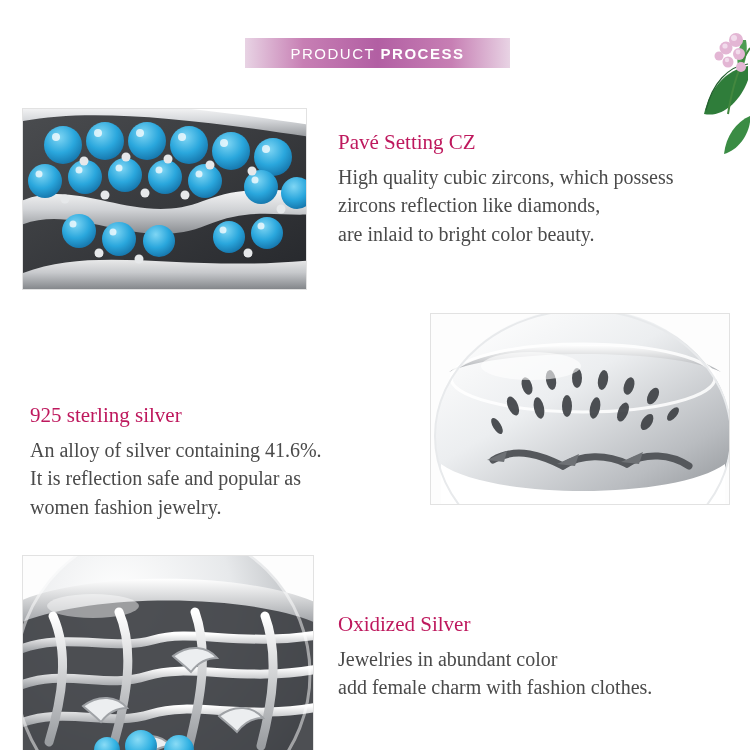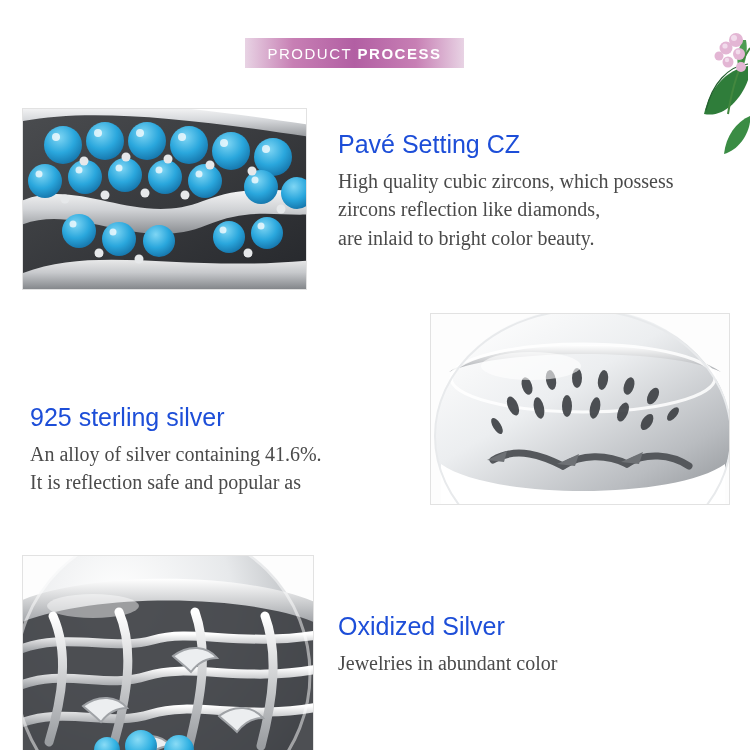--- a/index.html
+++ b/index.html
@@ -13,21 +13,21 @@
     font-family: "Liberation Serif", serif;
     overflow: hidden;
     position: relative;
   }
 
   
   .banner {
     position: absolute;
     left: 245px;
     top: 38px;
-    width: 219px;
+    width: 265px;
     height: 30px;
     background: linear-gradient(90deg, #e8d3e4 0%, #c77fb4 22%, #b25fa3 50%, #c77fb4 78%, #e8d3e4 100%);
     display: flex;
     align-items: center;
     justify-content: center;
     letter-spacing: 1.5px;
   }
   .banner-text {
     color: #ffffff;
     font-family: "Liberation Sans", sans-serif;
@@ -51,23 +51,23 @@
   .photo {
     position: absolute;
     border: 1px solid #e2e2e2;
     background: #fafafa;
     overflow: hidden;
   }
   .photo svg { display: block; }
 
   .textblock { position: absolute; }
   .tb-title {
-    font-family: Liberation Sans, sans-serif;
-    font-size: 25px;
-    color: #1d4ed8;
+    font-family: Liberation Serif, serif;
+    font-size: 21px;
+    color: #be185d;
     margin: 0 0 8px 0;
     font-weight: 400;
     white-space: nowrap;
   }
   .tb-body {
     font-family: "Liberation Serif", serif;
     font-size: 20px;
     color: #4a4a4a;
     line-height: 1.42;
   }
@@ -278,20 +278,21 @@
 
     <ellipse cx="100" cy="52" rx="50" ry="14" fill="#ffffff" opacity="0.6"></ellipse>
   </svg>
 </div>
 
 <div class="textblock" id="text-silver">
   <h2 class="tb-title">925 sterling silver</h2>
   <div class="tb-body">
     <div>An alloy of silver containing 41.6%.</div>
     <div>It is reflection safe and popular as</div>
+    <div>women fashion jewelry.</div>
   </div>
 </div>
 
 <div class="photo" id="photo-oxid">
   <svg width="290" height="195" viewBox="0 0 290 195">
     <defs>
       <radialGradient id="ball3" cx="35%" cy="25%" r="85%">
         <stop offset="0%" stop-color="#ffffff"></stop>
         <stop offset="45%" stop-color="#e7e9eb"></stop>
         <stop offset="80%" stop-color="#b3b6ba"></stop>
@@ -340,14 +341,15 @@
 
     <circle cx="140" cy="118" r="147" fill="none" stroke="#ffffff" stroke-width="3" opacity="0.5"></circle>
     <ellipse cx="70" cy="50" rx="46" ry="12" fill="#ffffff" opacity="0.45"></ellipse>
   </svg>
 </div>
 
 <div class="textblock" id="text-oxid">
   <h2 class="tb-title">Oxidized Silver</h2>
   <div class="tb-body">
     <div>Jewelries in abundant color</div>
+    <div>add female charm with fashion clothes.</div>
   </div>
 </div>
 
 </body></html>

